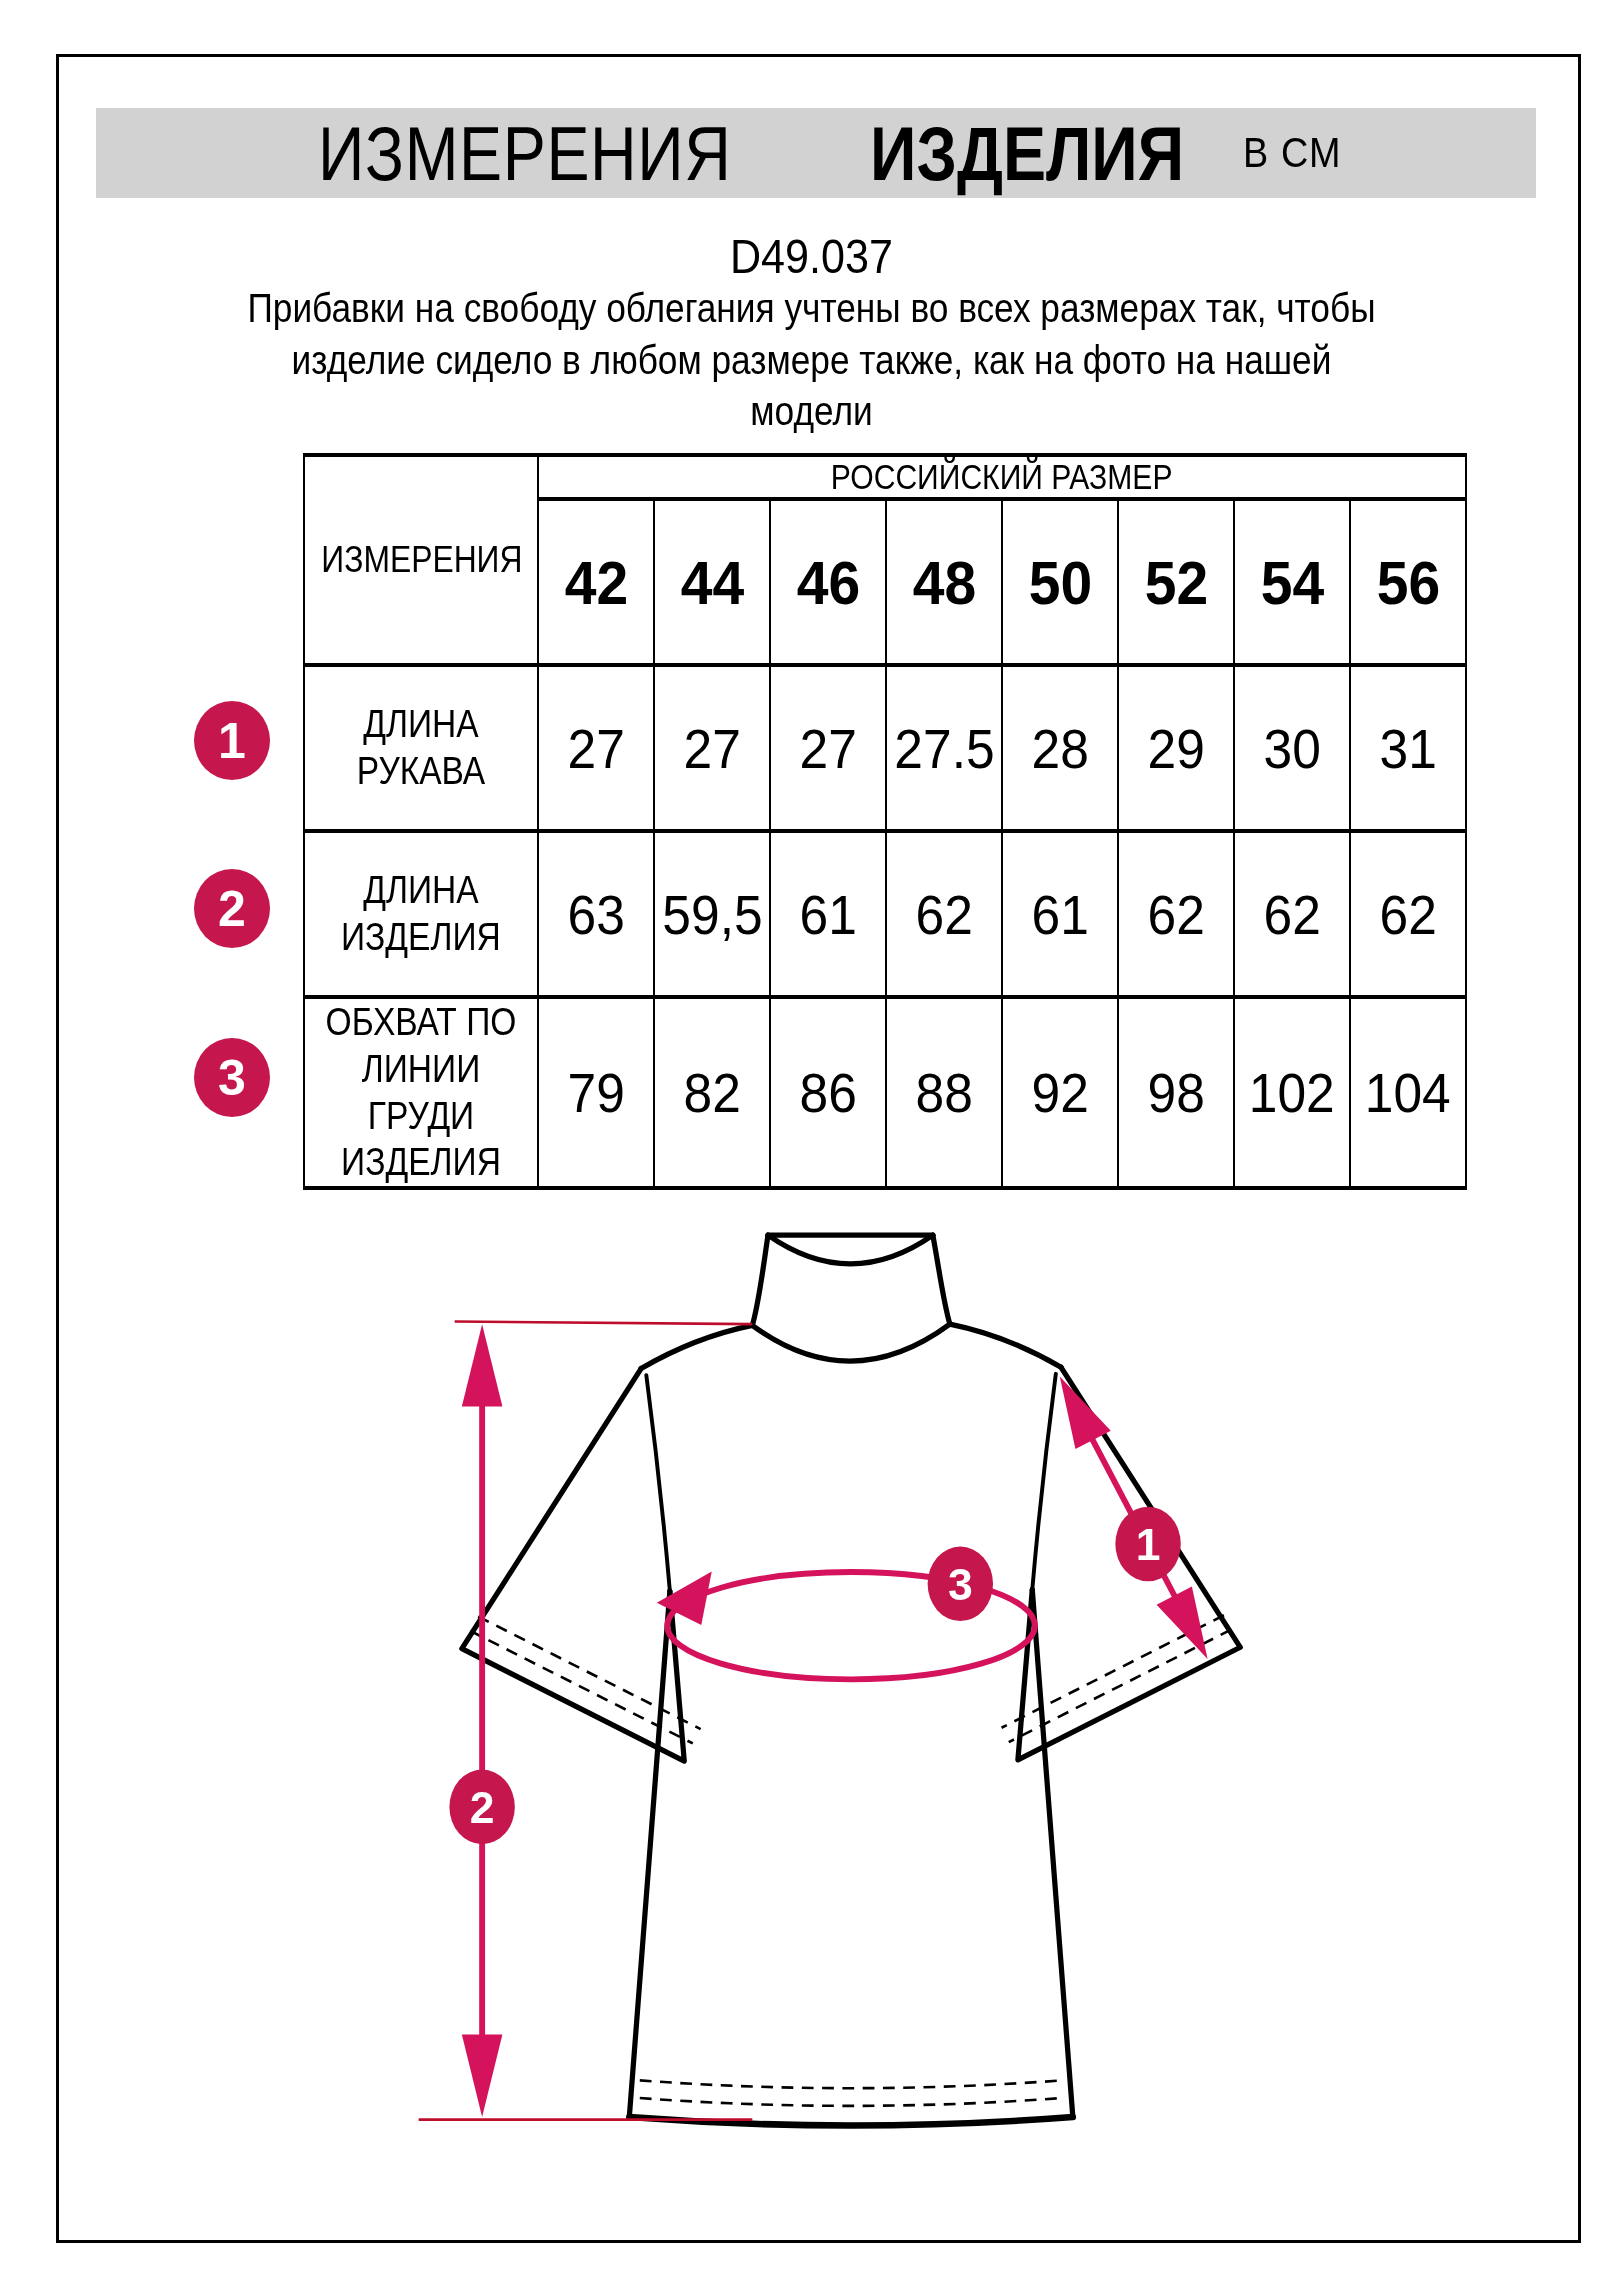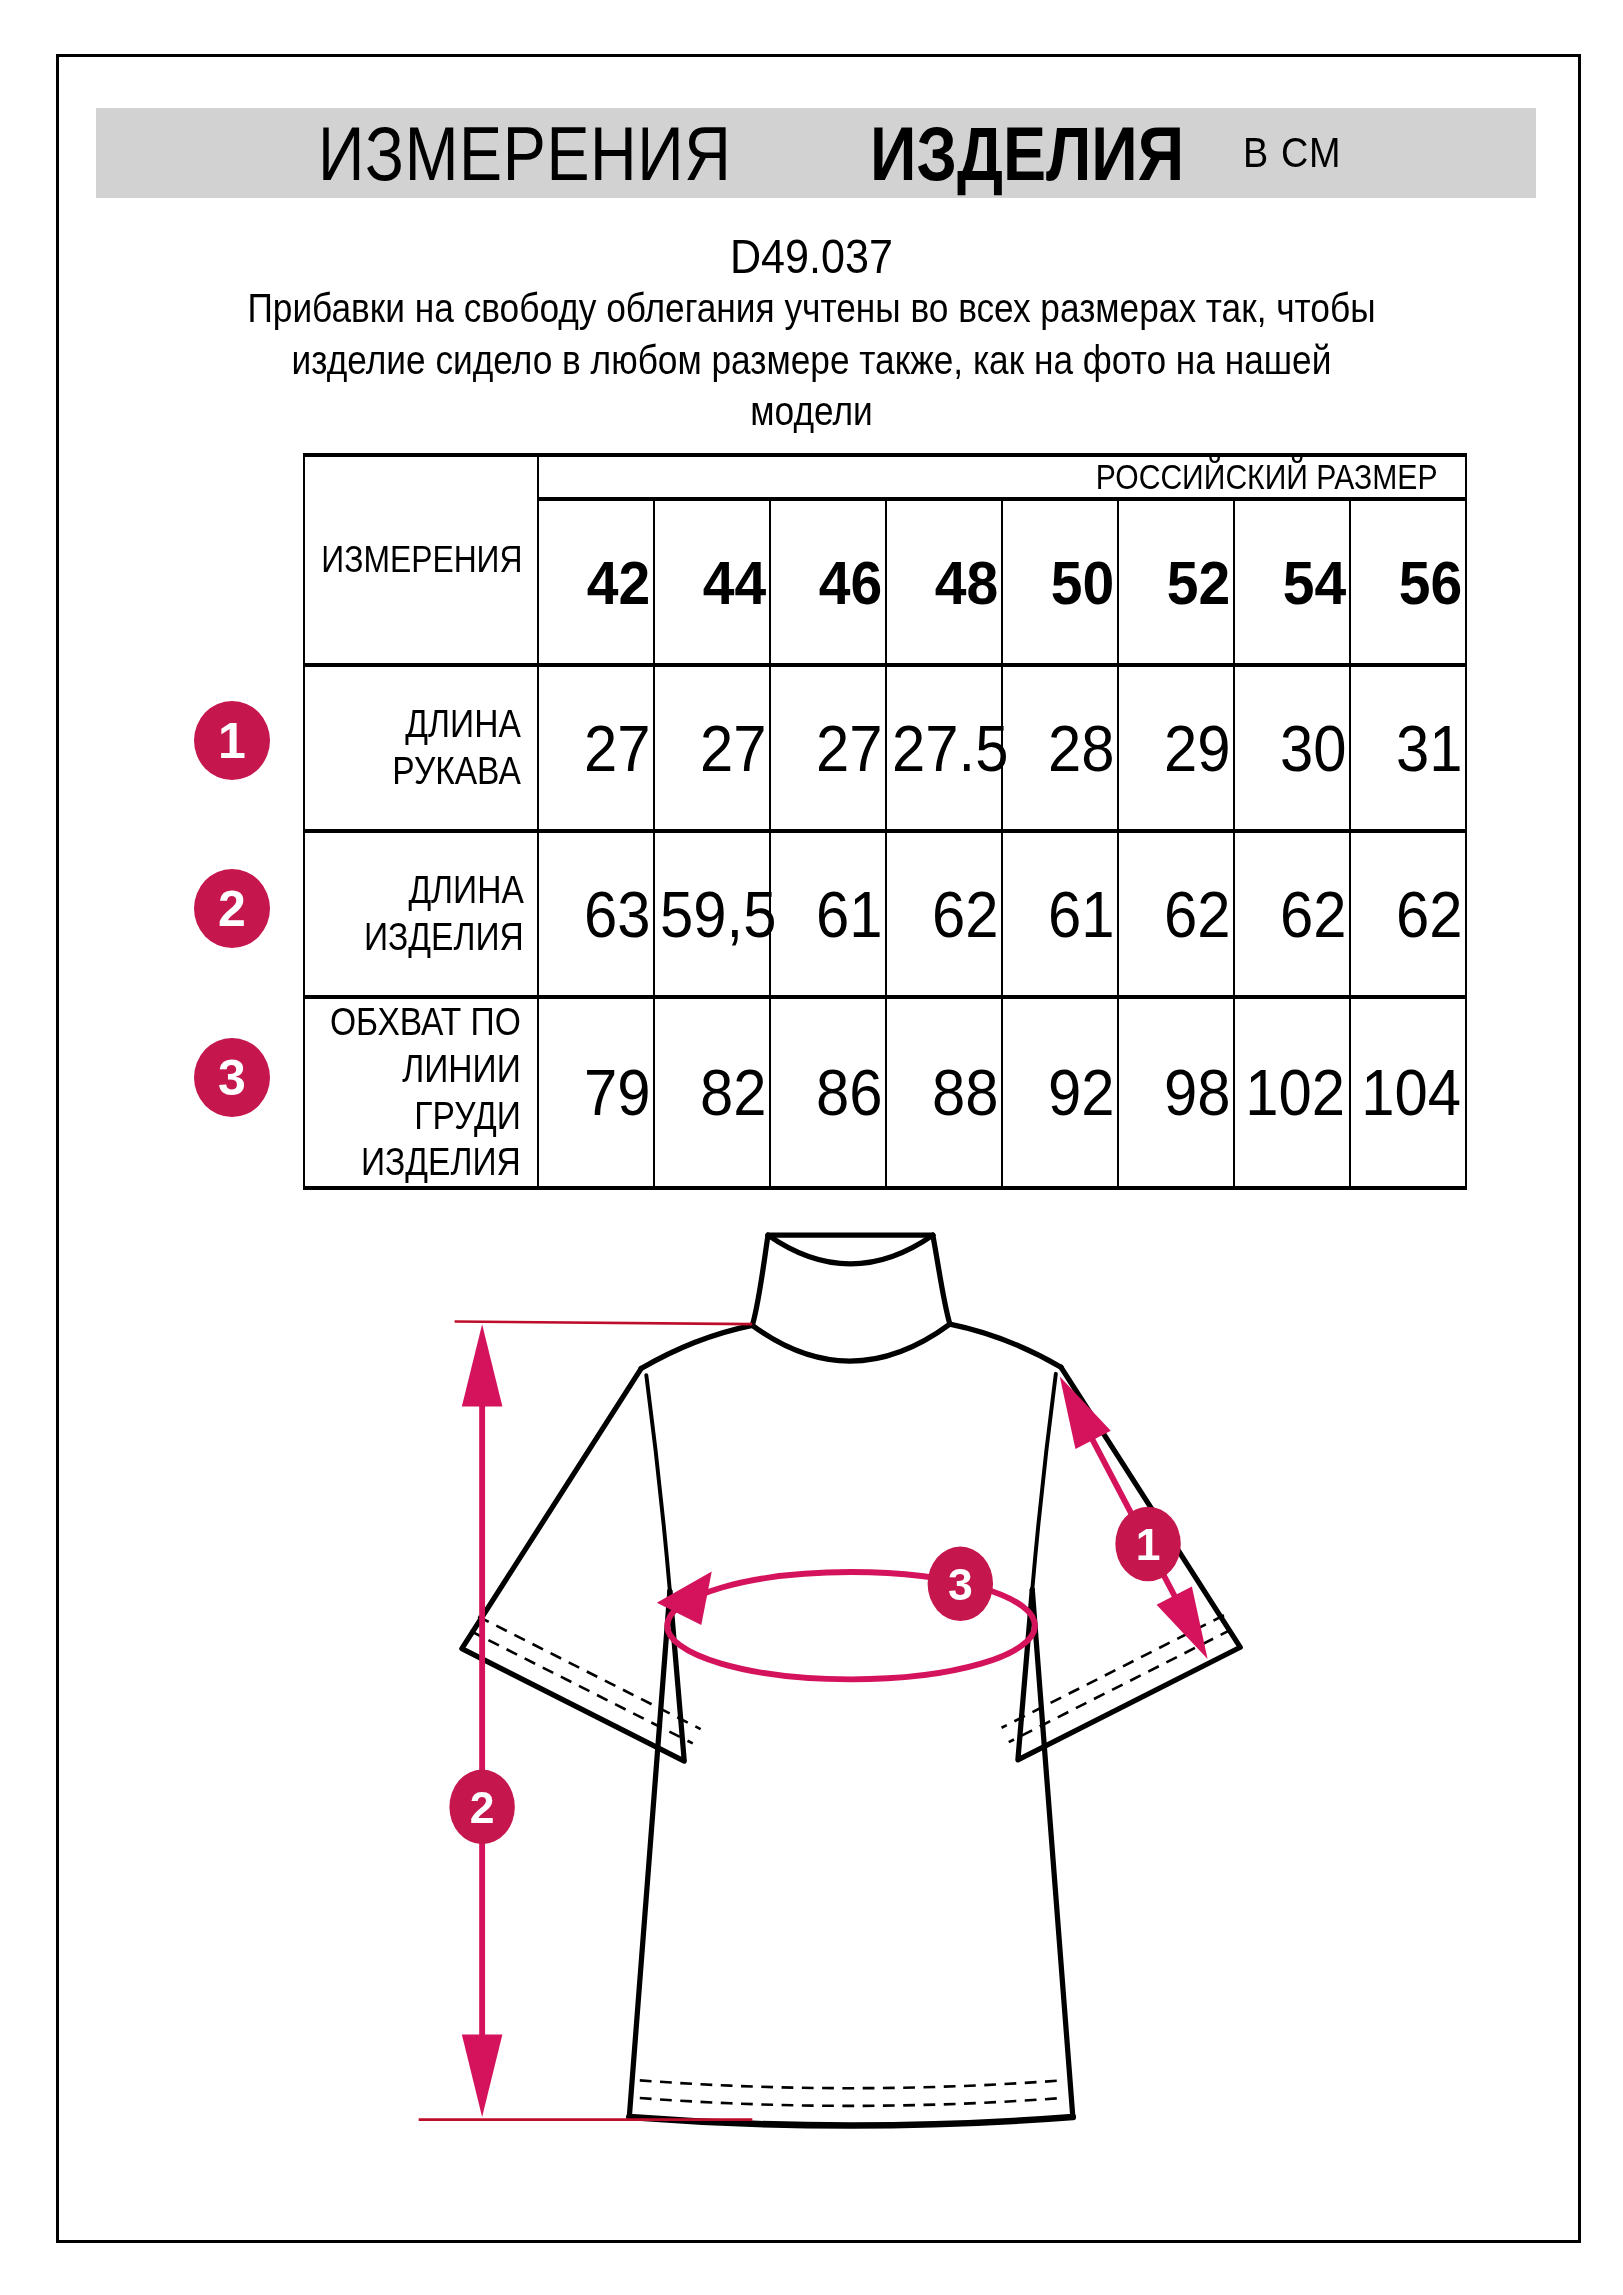--- a/index.html
+++ b/index.html
@@ -39,28 +39,28 @@
   }
   table.size-table {
     position:absolute; left:303px; top:453px;
     border-collapse:collapse;
     table-layout:fixed;
     width:1161px;
   }
   table.size-table td {
     border:2.6px solid #000;
     border-top-width:4.6px; border-bottom-width:4.6px;
-    text-align:right; vertical-align:middle;
+    text-align:center; vertical-align:middle;
     padding:0;
   }
   td.group-hdr   { height:33px;  font-size:35px; }
   td.size-cell   { height:162px; font-size:62px; font-weight:700; }
   td.corner-cell { font-size:37px; }
   td.label-cell  { height:162px; font-size:39px; line-height:1.2; white-space:pre-line; }
-  td.val-cell    { font-size:65px; }
+  td.val-cell    { font-size:56px; }
   .cond  { display:inline-block; transform:scaleX(0.86); transform-origin:center; white-space:pre-line; }
   .cond9 { display:inline-block; transform:scaleX(0.92); transform-origin:center; }
   .row-badge {
     position:absolute; left:194px;
     width:76px; height:79px; border-radius:50%;
     background:#C5164E; color:#fff;
     display:flex; align-items:center; justify-content:center;
     font-size:50px; font-weight:700;
   }
   .rb1 { top:701px; } .rb2 { top:869px; } .rb3 { top:1038px; }

